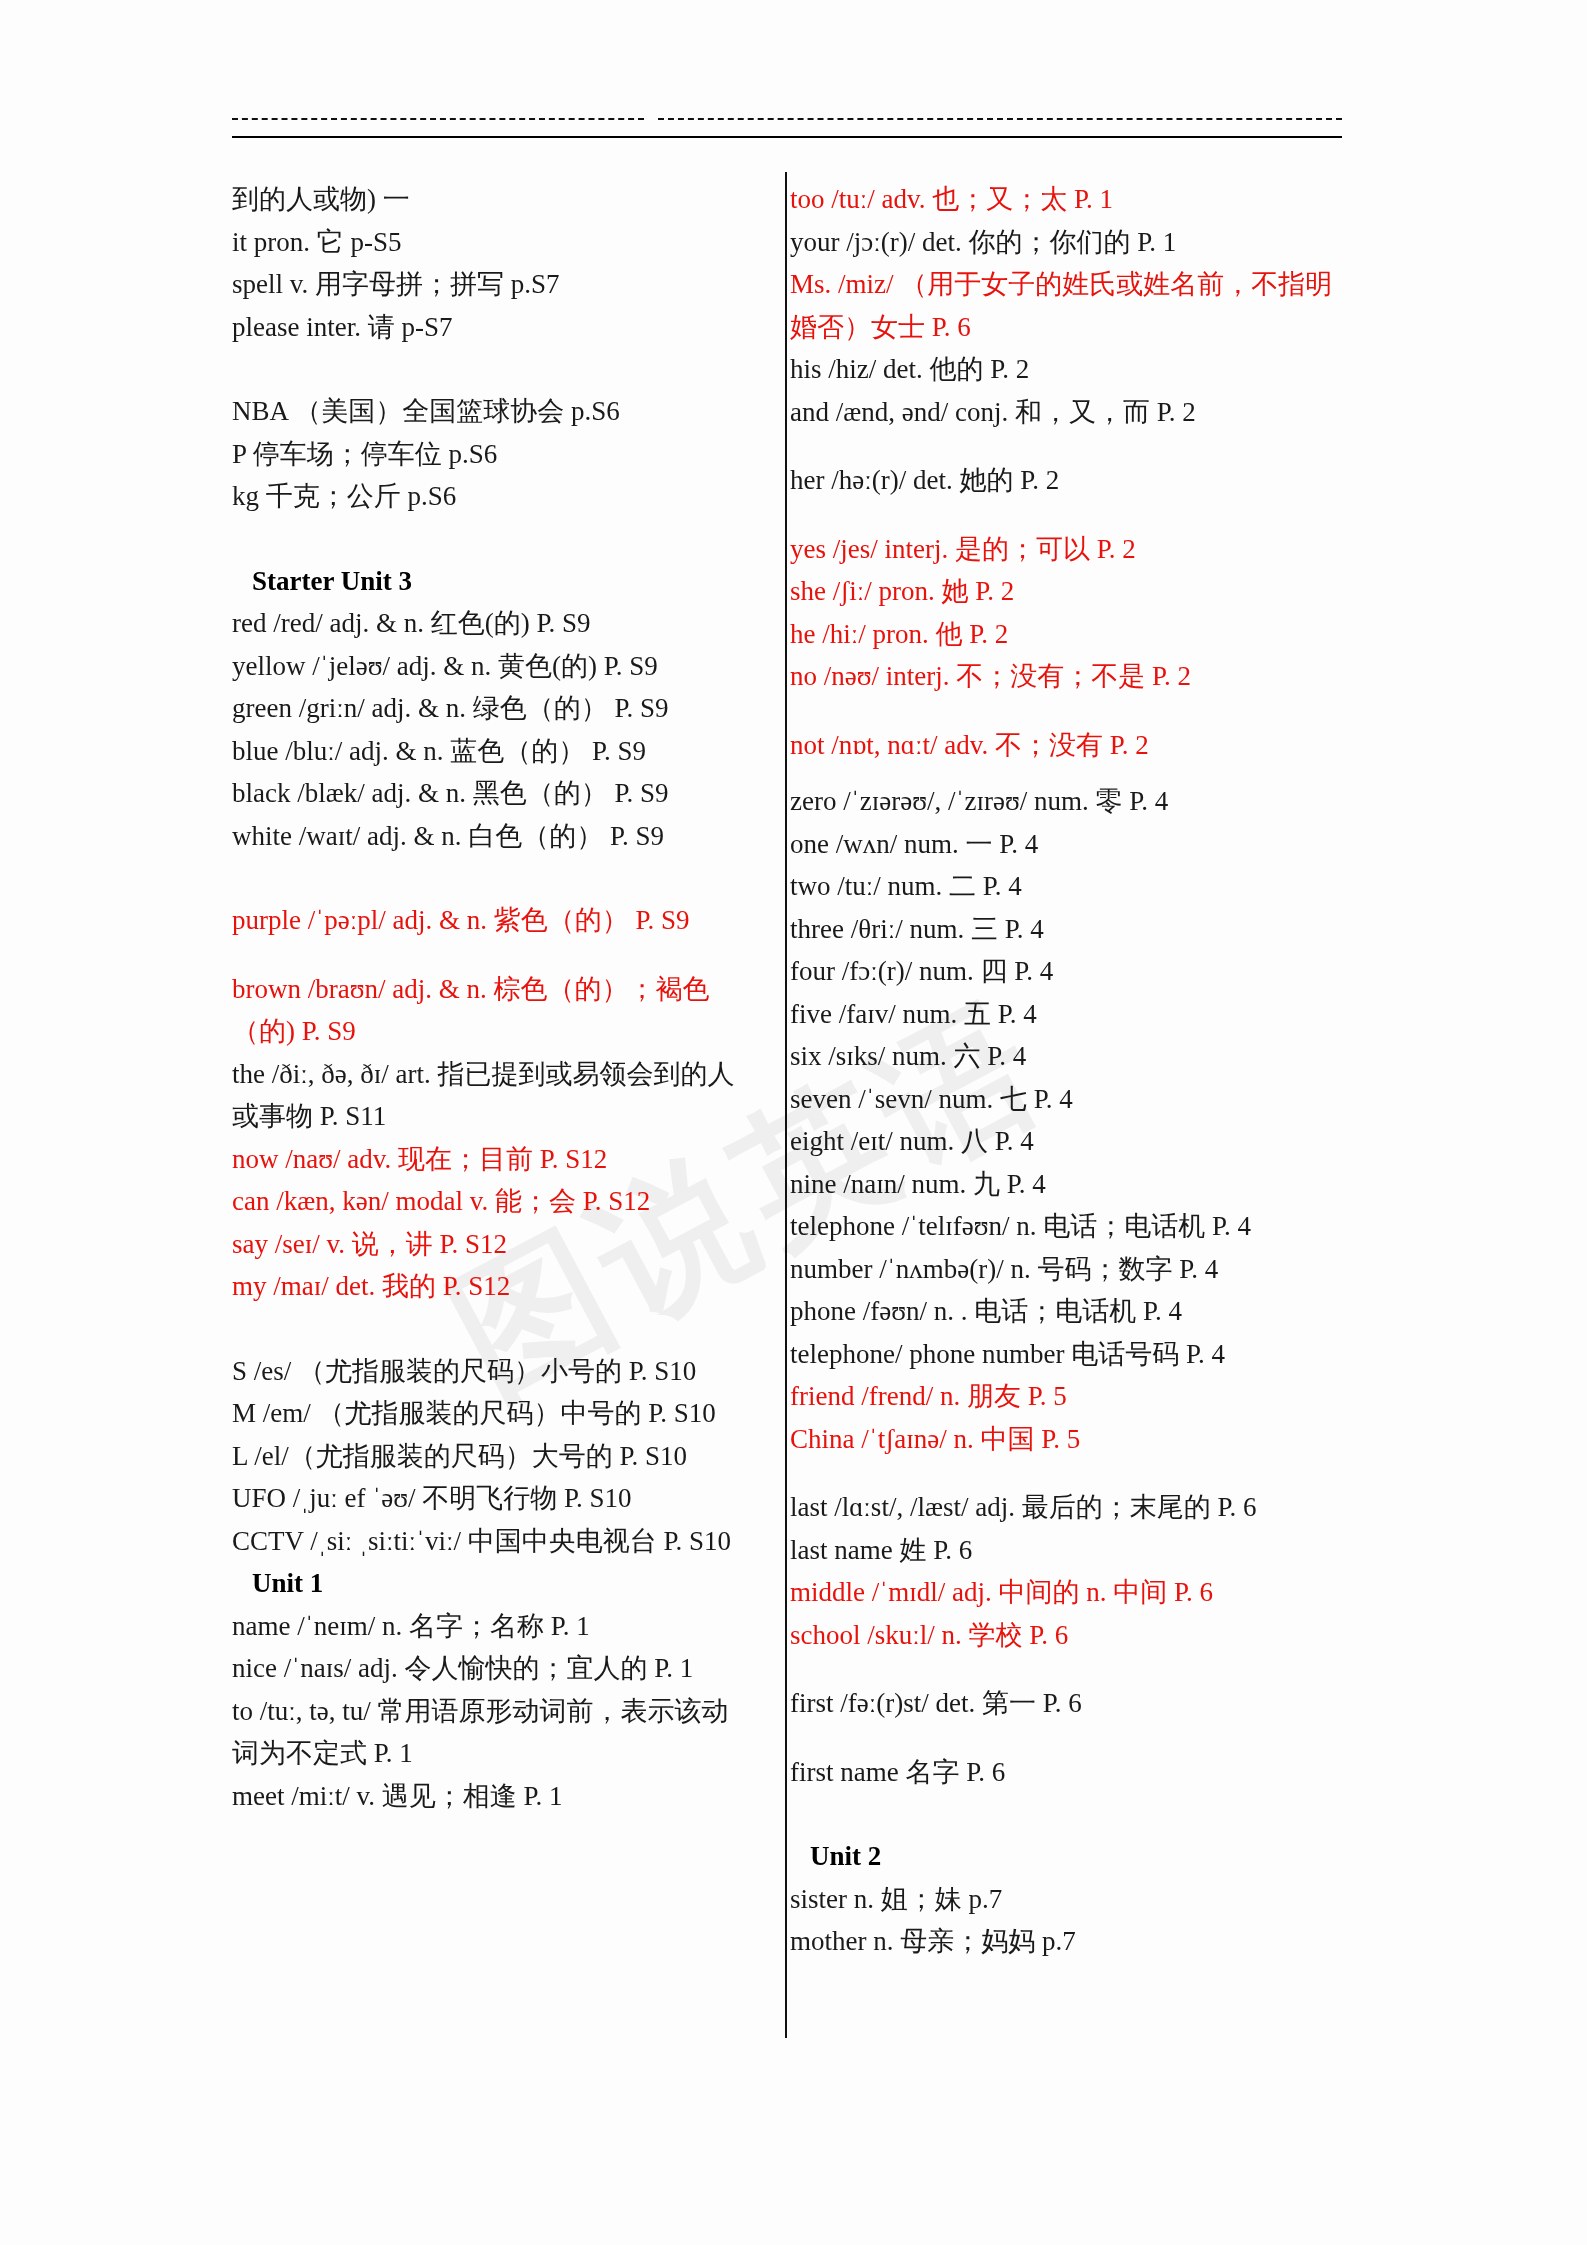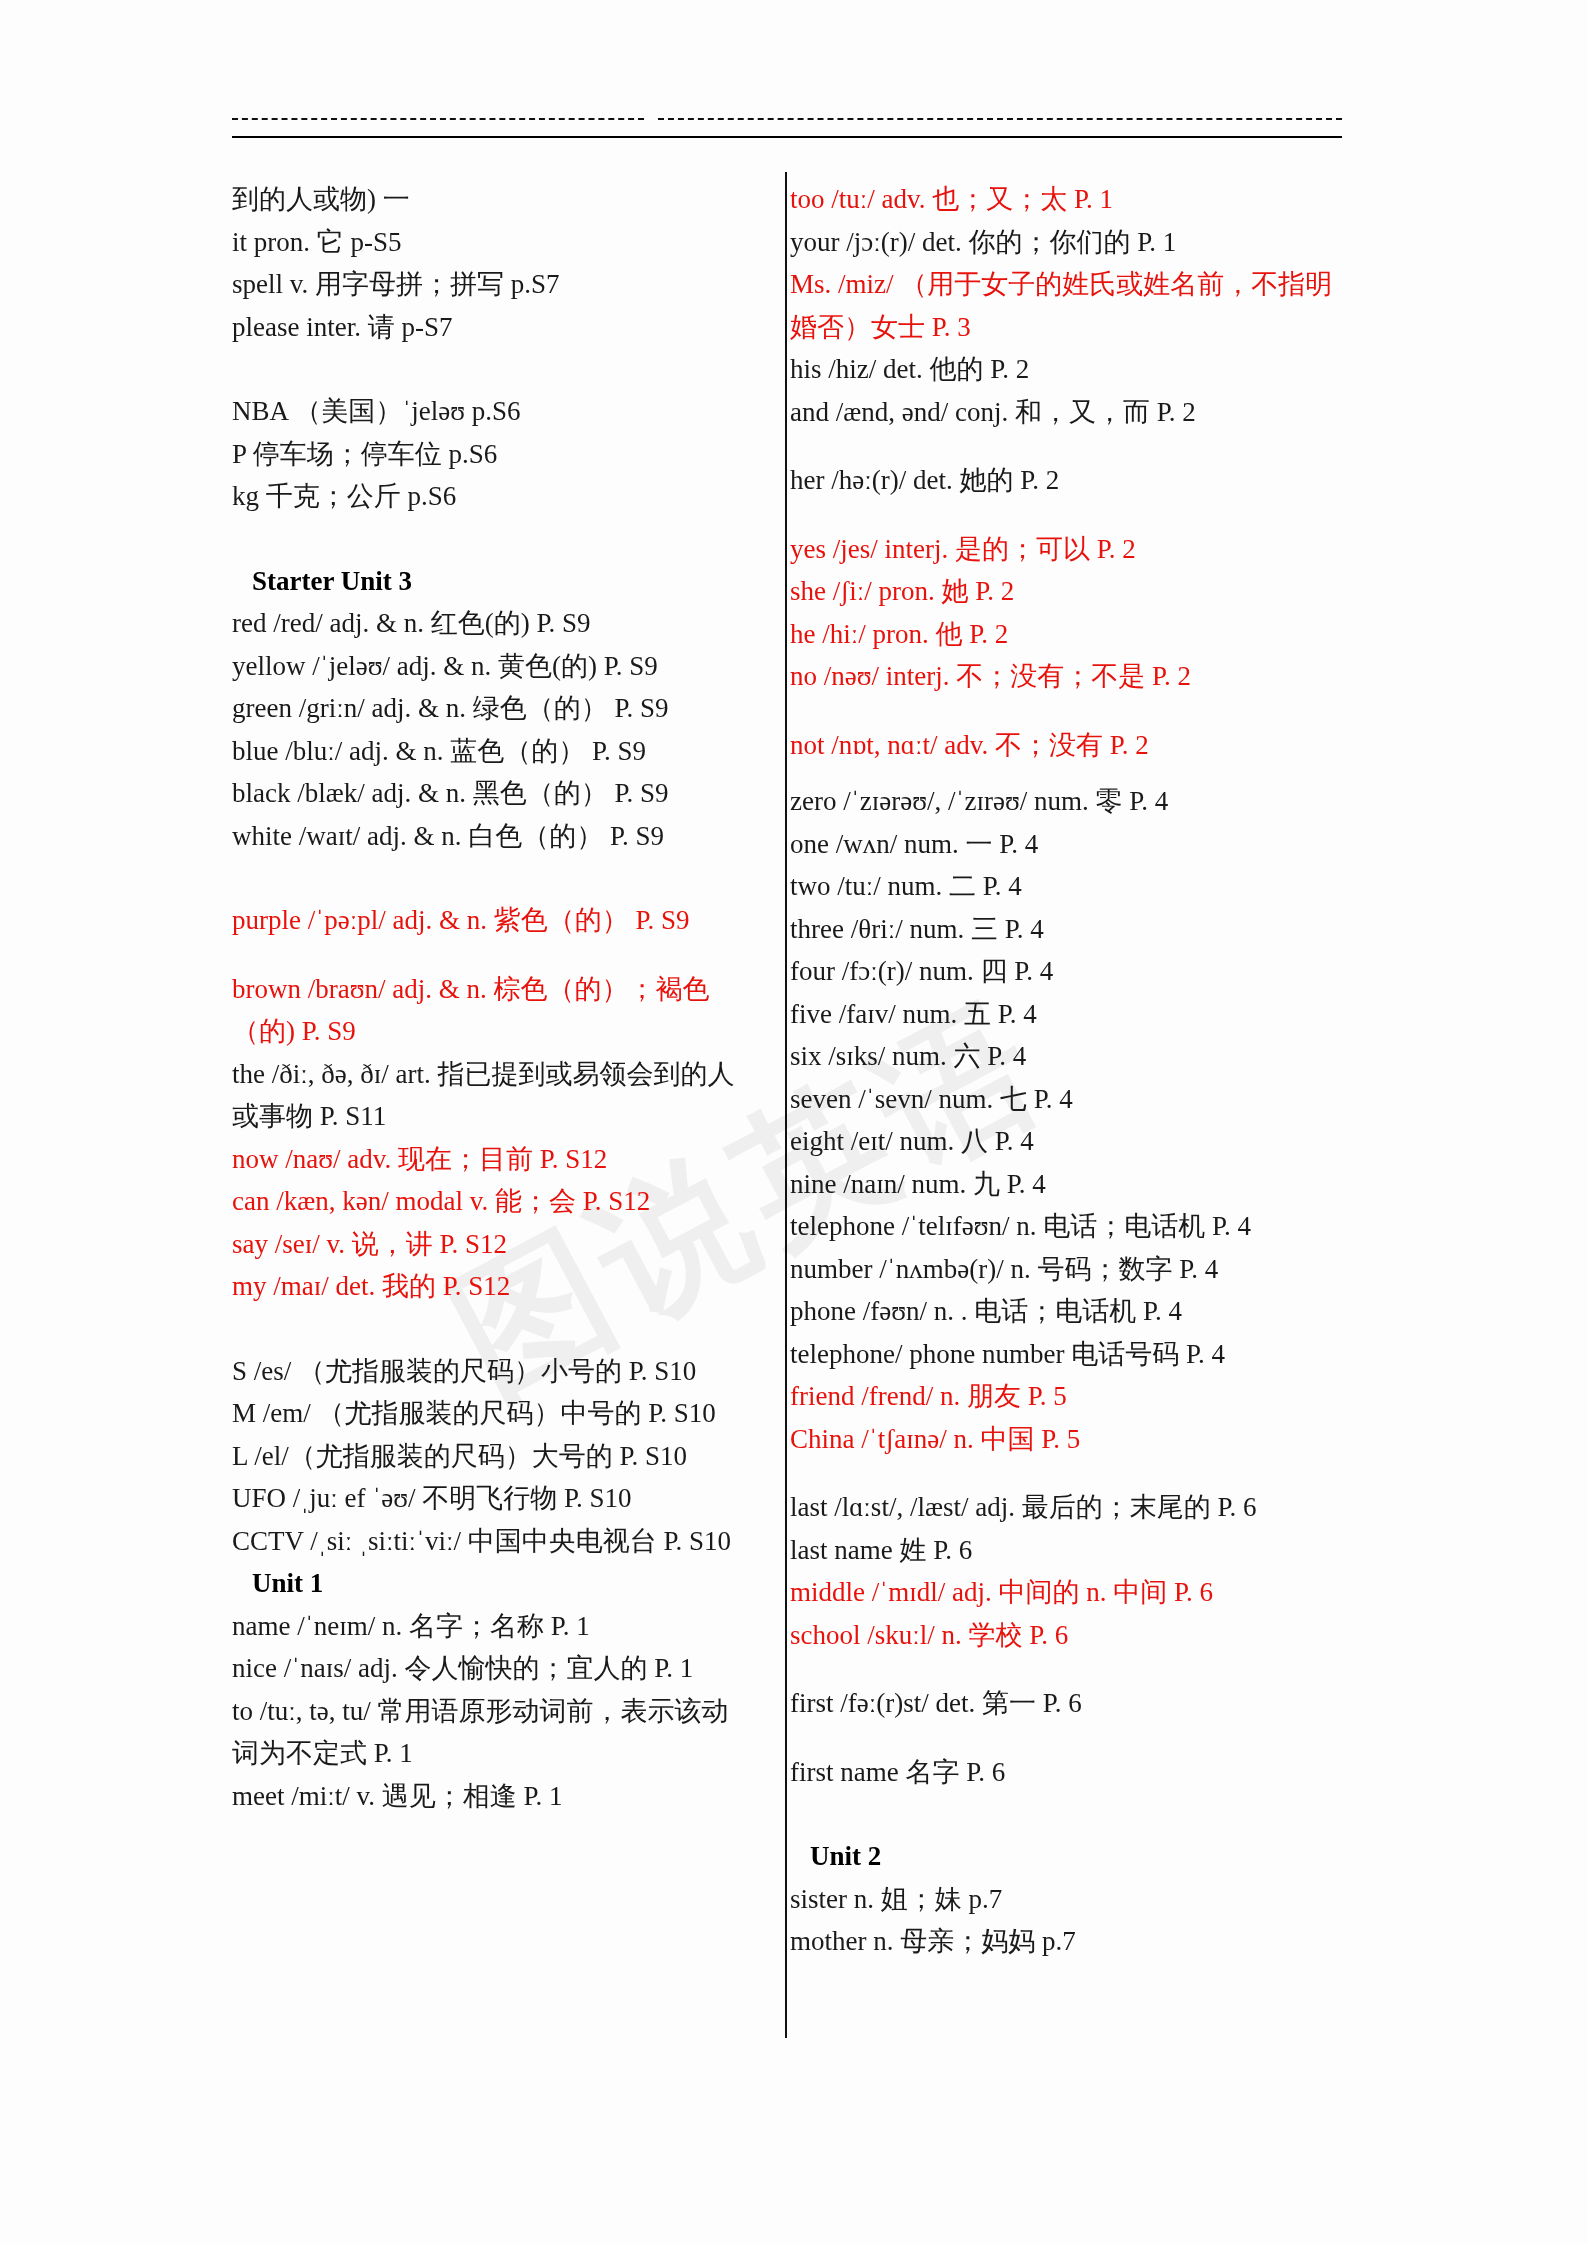--- a/index.html
+++ b/index.html
@@ -161,21 +161,21 @@
   <div id="col-divider"></div>
 
   <div id="columns">
     <div class="column" id="col-left">
       <div class="col-inner" id="left-inner">
           <div class="entry black">到的人或物) 一</div>
           <div class="entry black">it pron.   它  p-S5</div>
           <div class="entry black">spell v. 用字母拼；拼写  p.S7</div>
           <div class="entry black">please    inter. 请 p-S7</div>
           <div class="spacer"></div>
-          <div class="entry black">NBA （美国）ˈjeləʊ p.S6</div>
+          <div class="entry black">NBA （美国）全国篮球协会 p.S6</div>
           <div class="entry black">P 停车场；停车位  p.S6</div>
           <div class="entry black">kg 千克；公斤 p.S6</div>
           <div class="spacer"></div>
           <div class="unit-head">Starter Unit 3</div>
           <div class="entry black">red /red/  adj. &amp; n. 红色(的)               P. S9</div>
           <div class="entry black">yellow /ˈjeləʊ/  adj. &amp; n. 黄色(的)     P. S9</div>
           <div class="entry black">green /griːn/ adj. &amp; n. 绿色（的）      P. S9</div>
           <div class="entry black">blue /bluː/ adj. &amp; n. 蓝色（的）         P. S9</div>
           <div class="entry black">black /blæk/ adj. &amp; n. 黑色（的）      P. S9</div>
           <div class="entry black">white /waɪt/ adj. &amp; n. 白色（的）       P. S9</div>
@@ -198,21 +198,21 @@
           <div class="entry black">name /ˈneɪm/ n. 名字；名称   P. 1</div>
           <div class="entry black">nice /ˈnaɪs/ adj. 令人愉快的；宜人的  P. 1</div>
           <div class="entry black">to /tuː, tə, tu/  常用语原形动词前，表示该动词为不定式  P. 1</div>
           <div class="entry black">meet /miːt/  v. 遇见；相逢  P. 1</div>
         </div>
     </div>
     <div class="column" id="col-right">
       <div class="col-inner" id="right-inner">
           <div class="entry red">too /tuː/  adv. 也；又；太  P. 1</div>
           <div class="entry black">your /jɔː(r)/  det. 你的；你们的  P. 1</div>
-          <div class="entry red">Ms. /miz/ （用于女子的姓氏或姓名前，不指明婚否）女士  P. 3</div>
+          <div class="entry red">Ms. /miz/ （用于女子的姓氏或姓名前，不指明婚否）女士  P. 6</div>
           <div class="entry black">his /hiz/ det. 他的  P. 2</div>
           <div class="entry black">and /ænd, ənd/ conj. 和，又，而  P. 2</div>
           <div class="spacer small"></div>
           <div class="entry black">her /həː(r)/ det. 她的  P. 2</div>
           <div class="spacer small"></div>
           <div class="entry red">yes /jes/ interj. 是的；可以  P. 2</div>
           <div class="entry red">she /ʃiː/ pron. 她  P. 2</div>
           <div class="entry red">he /hiː/ pron. 他  P. 2</div>
           <div class="entry red">no /nəʊ/ interj. 不；没有；不是  P. 2</div>
           <div class="spacer small"></div>

